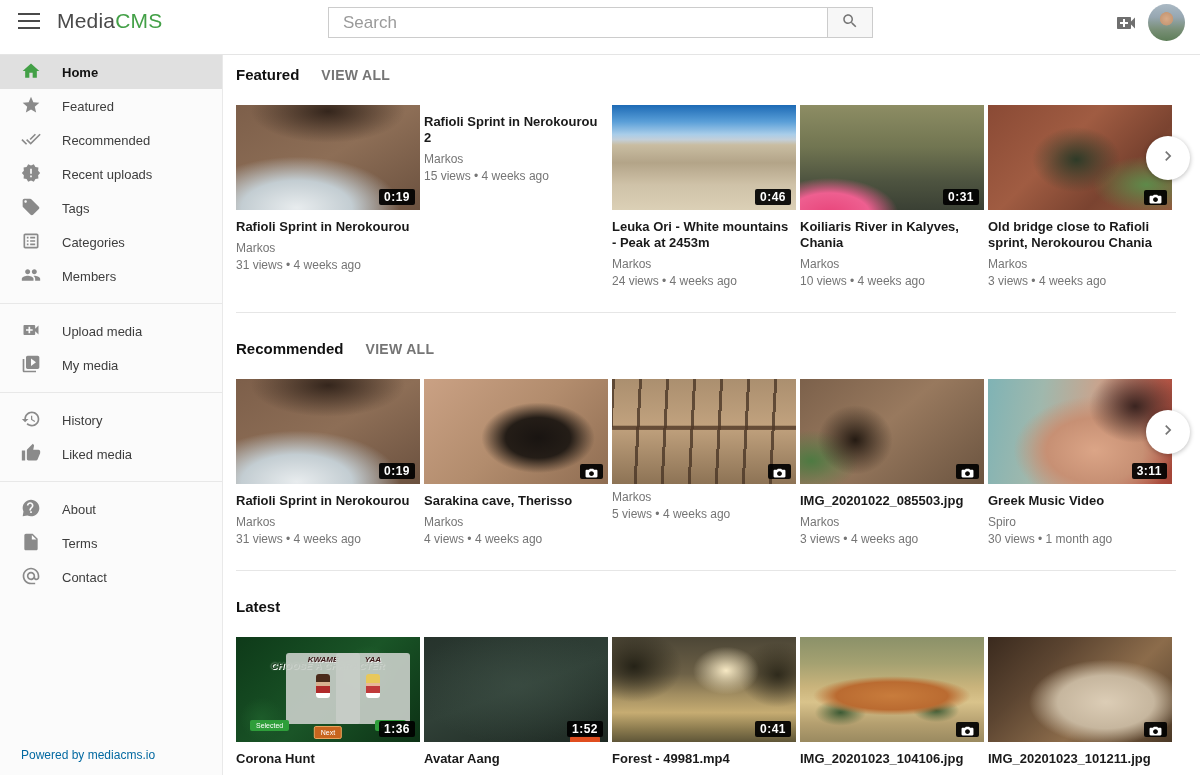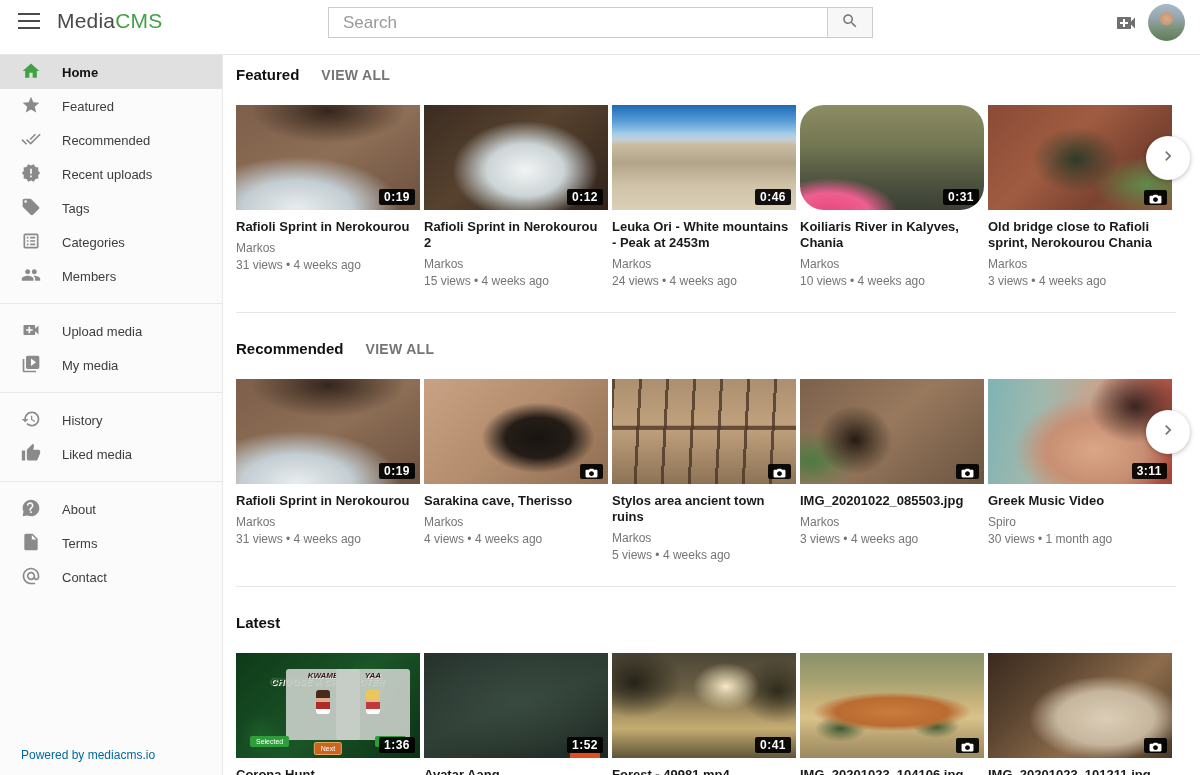--- a/index.html
+++ b/index.html
@@ -67,21 +67,21 @@
       radial-gradient(ellipse 75% 65% at 33% 98%, #e8ecee 0%, #c3cdd2 40%, rgba(195,205,210,0) 75%),
       linear-gradient(150deg, #7d5f4a, #8d6e56 50%, #6b513f); }
   .th-raf2 { background:
       radial-gradient(ellipse 55% 65% at 55% 62%, #f2f4f4 0%, #ccd4d6 38%, rgba(60,45,35,0) 72%),
       linear-gradient(140deg, #3b2c21, #57422f 45%, #2e221a); }
   .th-leuka { background:
       linear-gradient(to bottom, #1d6ab5 0%, #5a9fd8 16%, #a9cde9 28%, #c3cfd9 33%,
         #c9bda2 38%, #b3a488 55%, #cfc2a8 76%, #dbd0b6 100%); }
   .th-koili { background:
       radial-gradient(ellipse 52% 48% at 16% 104%, #e8447a 0%, #ee5f90 42%, rgba(232,68,122,0) 72%),
-      linear-gradient(to bottom, #8d8d64 0%, #717551 40%, #4e5440 72%, #3a4034 100%); border-radius: 24px; }
+      linear-gradient(to bottom, #8d8d64 0%, #717551 40%, #4e5440 72%, #3a4034 100%); }
   .th-bridge { background:
       radial-gradient(ellipse 40% 52% at 48% 52%, #2e3b28 0%, rgba(46,59,40,0) 60%),
       radial-gradient(ellipse 45% 42% at 86% 76%, #5e8a4a 0%, rgba(94,138,74,0) 65%),
       linear-gradient(135deg, #8a4a35, #a05c42 40%, #7a4330 70%, #93583e 100%); }
   .th-sarak { background:
       radial-gradient(ellipse 44% 48% at 62% 56%, #191411 0%, #241d17 40%, rgba(36,29,23,0) 70%),
       linear-gradient(135deg, #caa184, #b28c6d 50%, #8f6d52); }
   .th-stylos { background:
       linear-gradient(to bottom, rgba(0,0,0,0) 44%, rgba(80,56,38,.8) 45%, rgba(80,56,38,.8) 48%, rgba(0,0,0,0) 49%),
       repeating-linear-gradient(93deg, rgba(72,52,36,.78) 0px, rgba(72,52,36,.78) 3px, rgba(72,52,36,0) 3px, rgba(72,52,36,0) 27px),
@@ -261,23 +261,20 @@
   <div class="cards">
     <div class="card">
       <div class="thumb th-raf1">
         <span class="badge">0:19</span>
       </div>
       <div class="card-title">Rafioli Sprint in Nerokourou</div>
       <div class="card-author">Markos</div>
       <div class="card-meta">31 views • 4 weeks ago</div>
     </div>
     <div class="card">
-      <div class="thumb th-raf2">
-        <span class="badge">0:12</span>
-      </div>
       <div class="card-title">Rafioli Sprint in Nerokourou 2</div>
       <div class="card-author">Markos</div>
       <div class="card-meta">15 views • 4 weeks ago</div>
     </div>
     <div class="card">
       <div class="thumb th-leuka">
         <span class="badge">0:46</span>
       </div>
       <div class="card-title">Leuka Ori - White mountains - Peak at 2453m</div>
       <div class="card-author">Markos</div>
@@ -331,21 +328,20 @@
       <div class="card-title">Sarakina cave, Therisso</div>
       <div class="card-author">Markos</div>
       <div class="card-meta">4 views • 4 weeks ago</div>
     </div>
     <div class="card">
       <div class="thumb th-stylos">
         <span class="badge cam"><span><svg viewBox="0 0 24 20">
                 <path d="M9 3L7.2 5H3c-1.1 0-2 .9-2 2v10c0 1.1.9 2 2 2h18c1.1 0 2-.9 2-2V7c0-1.1-.9-2-2-2h-4.2L15 3H9zm3 13.5c-2.5 0-4.5-2-4.5-4.5s2-4.5 4.5-4.5 4.5 2 4.5 4.5-2 4.5-4.5 4.5z"></path>
               </svg></span></span>
       </div>
-      <div class="card-title">Stylos area ancient town ruins</div>
       <div class="card-author">Markos</div>
       <div class="card-meta">5 views • 4 weeks ago</div>
     </div>
     <div class="card">
       <div class="thumb th-img1022">
         <span class="badge cam"><span><svg viewBox="0 0 24 20">
                 <path d="M9 3L7.2 5H3c-1.1 0-2 .9-2 2v10c0 1.1.9 2 2 2h18c1.1 0 2-.9 2-2V7c0-1.1-.9-2-2-2h-4.2L15 3H9zm3 13.5c-2.5 0-4.5-2-4.5-4.5s2-4.5 4.5-4.5 4.5 2 4.5 4.5-2 4.5-4.5 4.5z"></path>
               </svg></span></span>
       </div>
       <div class="card-title">IMG_20201022_085503.jpg</div>

